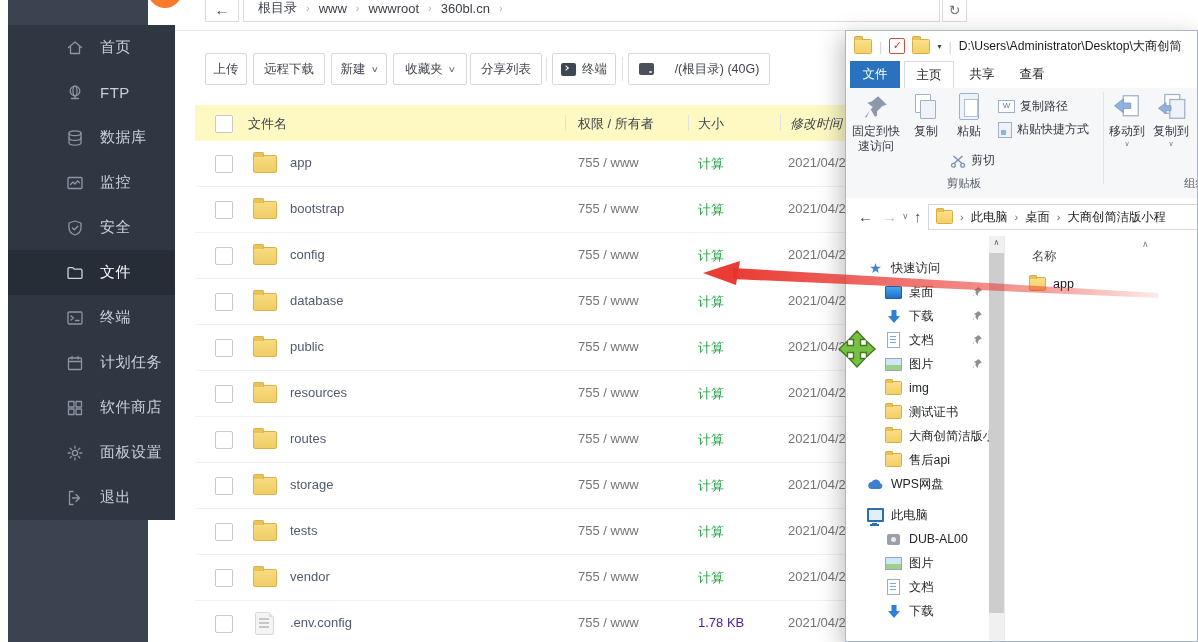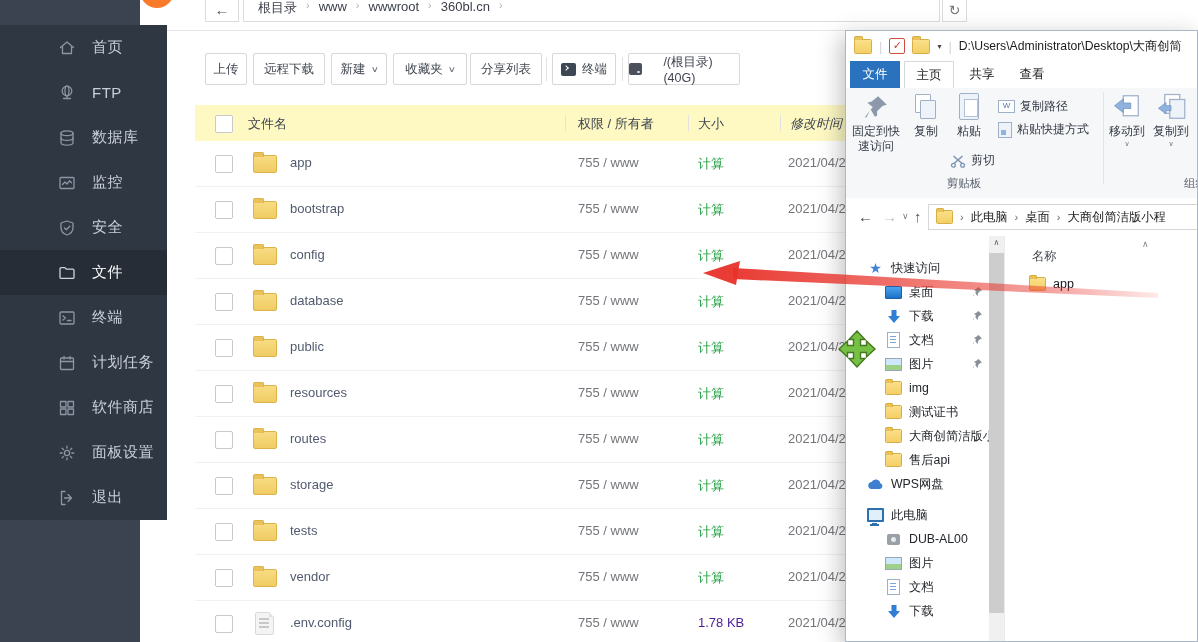--- a/index.html
+++ b/index.html
@@ -1,38 +1,38 @@
 <!DOCTYPE html>
 <html><head>
 <meta charset="utf-8">
 <style>
   html,body{margin:0;padding:0;}
   body{width:1198px;height:642px;position:relative;overflow:hidden;
        font-family:"Liberation Sans","DejaVu Sans",sans-serif;background:#ffffff;color:#333;}
   svg{display:block;}
 
   
-  #sidebar{position:absolute;left:0;top:0;width:140px;height:642px;background:#3c4350;z-index:5;}
+  #sidebar{position:absolute;left:8px;top:0;width:140px;height:642px;background:#3c4350;z-index:5;}
   #logo-circle{position:absolute;left:140px;top:-26px;width:34px;height:34px;border-radius:50%;background:#f87a2a;}
   #side-menu{position:absolute;top:25px;left:0;width:167px;background:#2f3743;}
   .side-item{height:45px;display:flex;align-items:center;padding-left:57px;cursor:pointer;color:#c9cfd8;}
   .side-item .sicon{width:20px;height:20px;margin-right:15px;color:#8d96a3;flex:0 0 auto;}
   .side-item .slabel{font-size:15px;letter-spacing:.5px;white-space:nowrap;}
   .side-item.active{background:#262d37;color:#fff;}
   .side-item.active .sicon{color:#cfd5dd;}
   .sicon svg{width:20px;height:20px;stroke:currentColor;fill:none;stroke-width:1.3;stroke-linecap:round;stroke-linejoin:round;}
 
   
   #topbar{position:absolute;left:167px;top:0;width:1031px;height:30px;background:#fff;border-bottom:1px solid #e7e7e7;}
   .tb-box{position:absolute;top:-12px;height:34px;box-sizing:border-box;border:1px solid #dcdcdc;background:#fff;
           display:flex;align-items:flex-end;justify-content:center;}
   #back-box{left:38px;width:34px;}
   #back-box .glyph{font-size:15px;color:#555;padding-bottom:3px;}
   #crumb-box{left:76px;width:697px;justify-content:flex-start;padding:0 14px 4px 14px;}
-  .crumb{display:flex;align-items:flex-start;gap:9px;font-size:13px;color:#3a3f47;white-space:nowrap;}
+  .crumb{display:flex;align-items:center;gap:9px;font-size:13px;color:#3a3f47;white-space:nowrap;}
   .crumb .sep{color:#b0b0b0;font-size:11px;}
   #refresh-box{left:775px;width:25px;}
   .refresh-glyph{font-size:14px;color:#777;padding-bottom:3px;}
 
   
   .btn{position:absolute;top:53px;height:32px;box-sizing:border-box;border:1px solid #d8d8d8;border-radius:2px;
        background:#fff;font-size:12.5px;color:#40464f;display:flex;align-items:center;justify-content:center;gap:6px;cursor:pointer;}
   .caret{font-size:8px;color:#6e7580;transform:scaleX(1.4);}
   .tool-sep{position:absolute;width:1px;height:24px;background:#e2e2e2;top:57px;}
   .term-ic{width:15px;height:13px;background:#3d4754;border-radius:2px;position:relative;}
@@ -290,21 +290,21 @@
 </div>
 <div class="btn" style="left:470px;width:72px;">
   <span>分享列表</span>
 </div>
 <div class="tool-sep" style="left:546px;"></div>
 <div class="btn" style="left:552px;width:64px;">
   <span class="term-ic"></span>
   <span>终端</span>
 </div>
 <div class="tool-sep" style="left:622px;"></div>
-<div class="btn" style="left:628px;width:112px;gap:21px;">
+<div class="btn" style="left:628px;width:142px;gap:21px;">
   <span class="disk-ic"></span>
   <span>/(根目录) (40G)</span>
 </div>
 
 <div id="ftable">
   <div id="thead">
     <span class="cbx hcbx" style="left:20px;"></span>
     <span style="left:53px;">文件名</span>
     <div class="hdiv" style="left:370px;"></div>
     <span style="left:383px;">权限 / 所有者</span>

